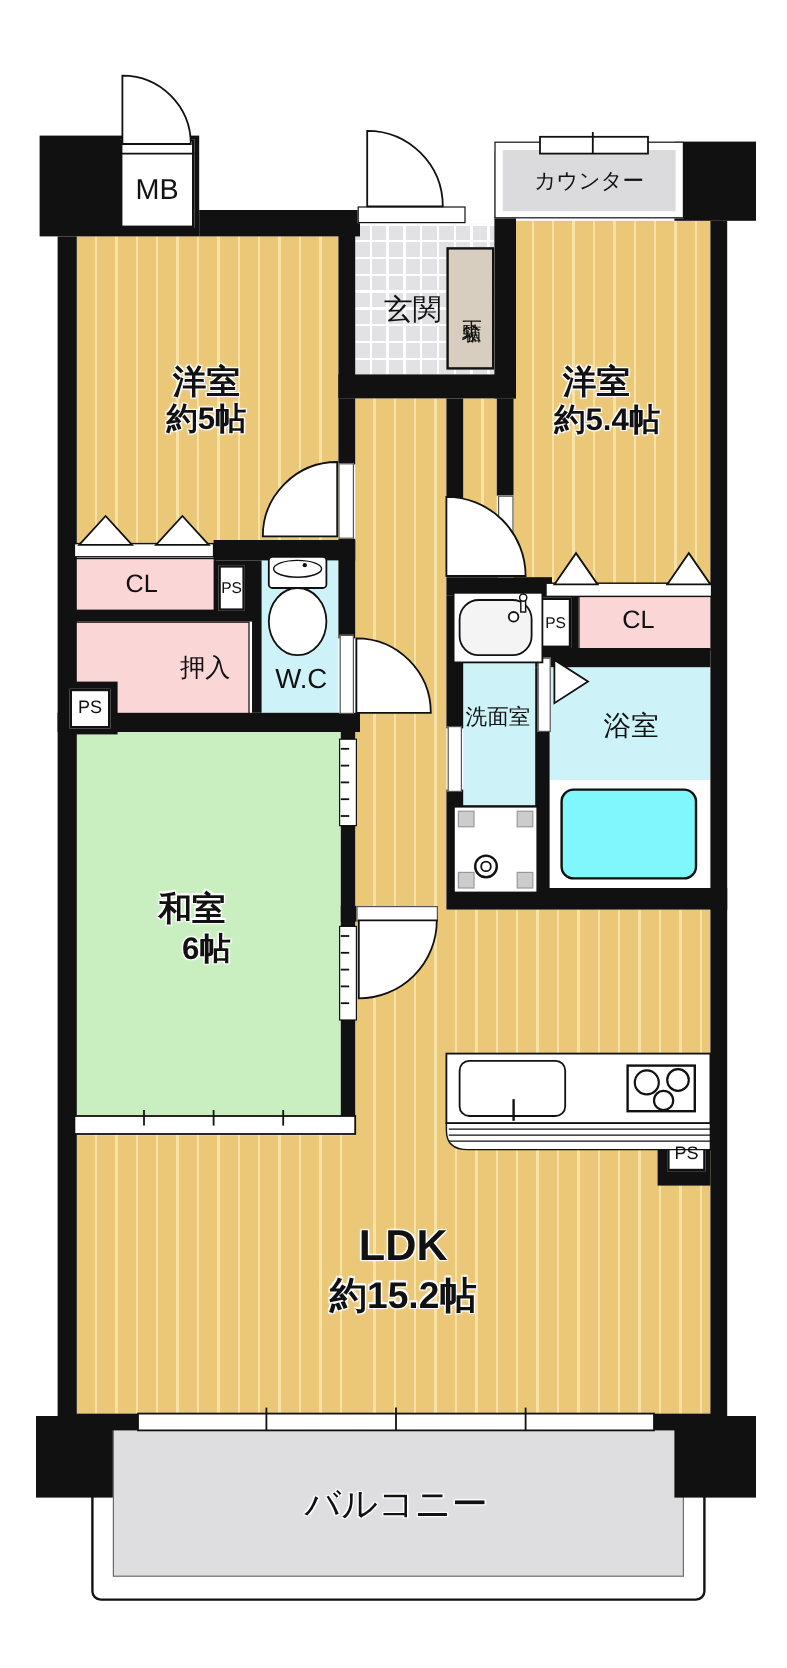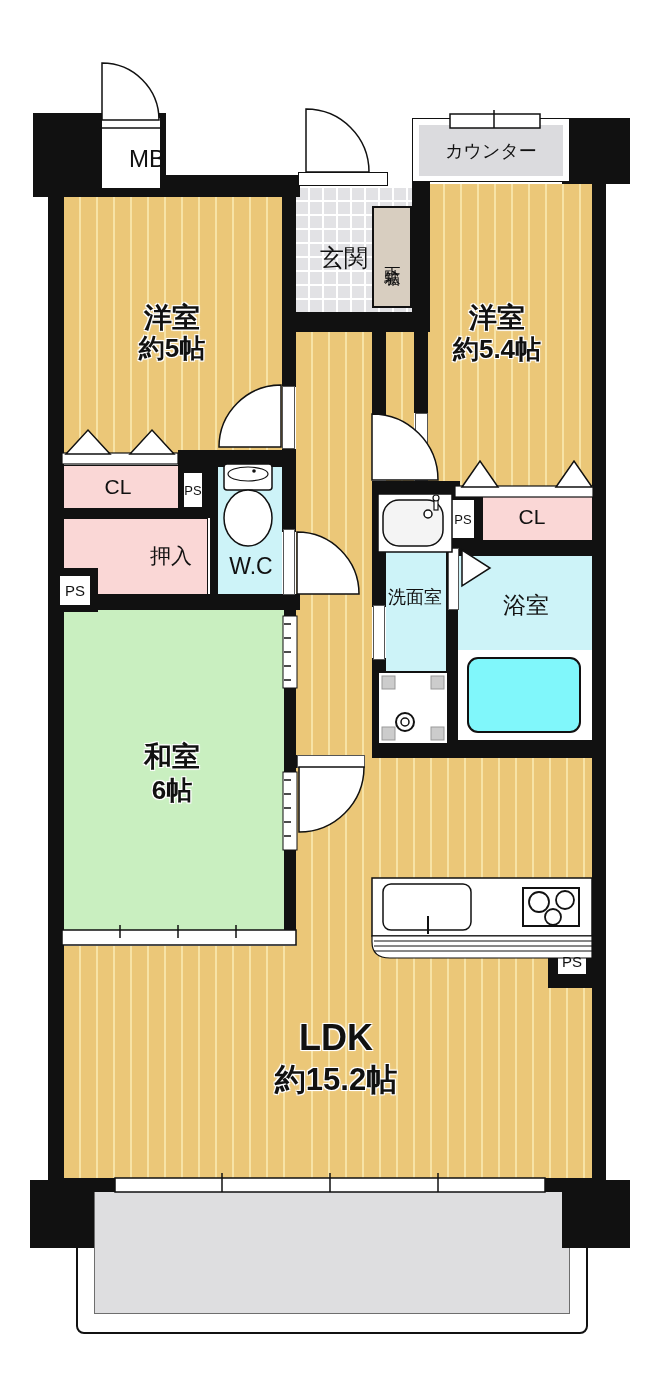--- a/index.html
+++ b/index.html
@@ -195,36 +195,37 @@
       <circle cx="539" cy="902" r="10" fill="#fff" stroke="#111" stroke-width="1.8"></circle>
       <circle cx="565" cy="900" r="9" fill="#fff" stroke="#111" stroke-width="1.8"></circle>
       <circle cx="553" cy="917" r="8" fill="#fff" stroke="#111" stroke-width="1.8"></circle>
       <path d="M372,936 H592 V958 H390 Q372,958 372,942 Z" fill="#fff" stroke="#111" stroke-width="1.2"></path>
       <line x1="374" y1="941" x2="592" y2="941" stroke="#111" stroke-width="1"></line>
       <line x1="374" y1="946" x2="592" y2="946" stroke="#111" stroke-width="1"></line>
       <line x1="374" y1="951" x2="592" y2="951" stroke="#111" stroke-width="1"></line>
     </g>
   </svg>
 
-  <div class="lbl-plain" style="left:131px;top:159px;font-size:24px;font-weight:400;margin-left:16px;">MB</div>
+  <div class="lbl-plain" style="left:131px;top:159px;font-size:24px;font-weight:400;">MB</div>
   <div class="lbl-plain" style="left:491px;top:151px;font-size:18px;font-weight:400;">カウンター</div>
   <div class="lbl-plain" style="left:332px;top:258px;font-size:24px;font-weight:400;margin-left:12px;">玄関</div>
   <div class="lbl-plain vert" style="left:392px;top:257px;font-size:16px;font-weight:400;">下駄箱</div>
   <div class="lbl" style="left:172px;top:318px;font-size:28px;">洋室</div>
   <div class="lbl" style="left:172px;top:349px;font-size:26px;">約5帖</div>
   <div class="lbl" style="left:497px;top:318px;font-size:28px;">洋室</div>
-  <div class="lbl" style="left:497px;top:350px;font-size:26px;">約5.4帖</div>
+  <div class="lbl" style="left:497px;top:350px;font-size:26px;padding-left:18px;">約5.4帖</div>
   <div class="lbl-plain" style="left:118px;top:487px;font-size:21px;font-weight:400;">CL</div>
   <div class="lbl-plain" style="left:193px;top:490px;font-size:13px;font-weight:400;">PS</div>
   <div class="lbl-plain" style="left:251px;top:566px;font-size:23px;font-weight:400;">W.C</div>
   <div class="lbl-plain" style="left:133px;top:556px;font-size:21px;font-weight:400;margin-left:38px;">押入</div>
   <div class="lbl-plain" style="left:75px;top:590px;font-size:15px;font-weight:400;">PS</div>
-  <div class="lbl" style="left:172px;top:757px;font-size:28px;">和室</div>
+  <div class="lbl" style="left:160px;top:757px;font-size:28px;">和室</div>
   <div class="lbl" style="left:172px;top:791px;font-size:26px;">6帖</div>
   <div class="lbl-plain" style="left:415px;top:597px;font-size:18px;font-weight:400;">洗面室</div>
   <div class="lbl-plain" style="left:526px;top:605px;font-size:23px;font-weight:400;">浴室</div>
   <div class="lbl-plain" style="left:532px;top:517px;font-size:21px;font-weight:400;">CL</div>
   <div class="lbl-plain" style="left:463px;top:519px;font-size:13px;font-weight:400;">PS</div>
   <div class="lbl" style="left:336px;top:1038px;font-size:36px;">LDK</div>
   <div class="lbl" style="left:336px;top:1080px;font-size:31px;">約15.2帖</div>
   <div class="lbl-plain" style="left:572px;top:961px;font-size:15px;font-weight:400;">PS</div>
+  <div class="lbl" style="left:330px;top:1254px;font-size:30px;font-weight:400;">バルコニー</div>
 
 </div>
 
 </body></html>

